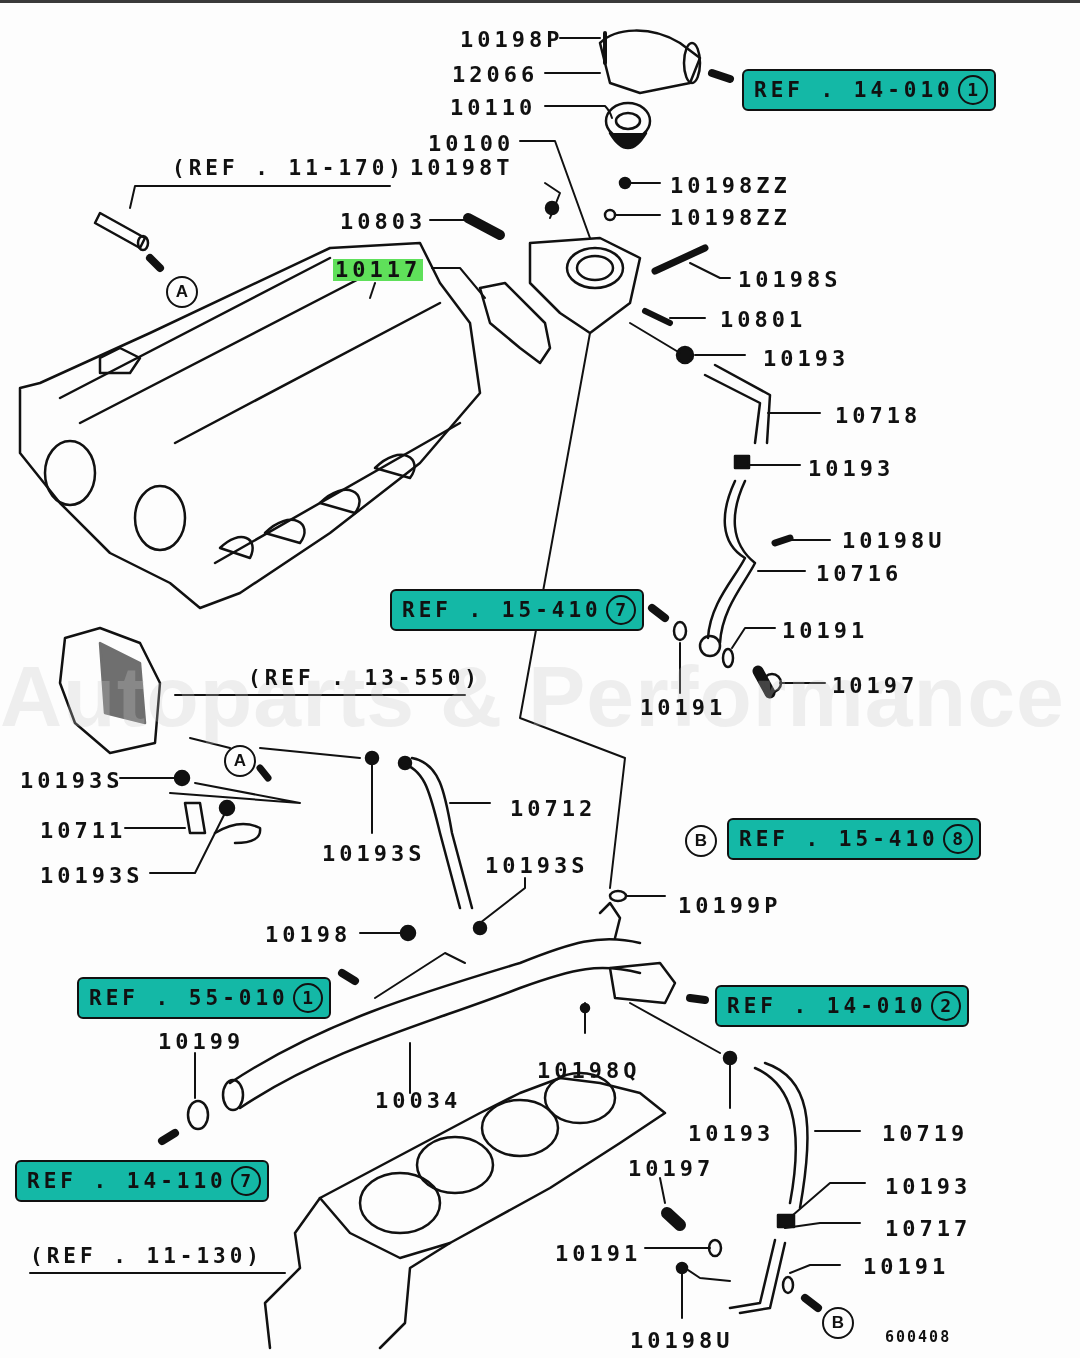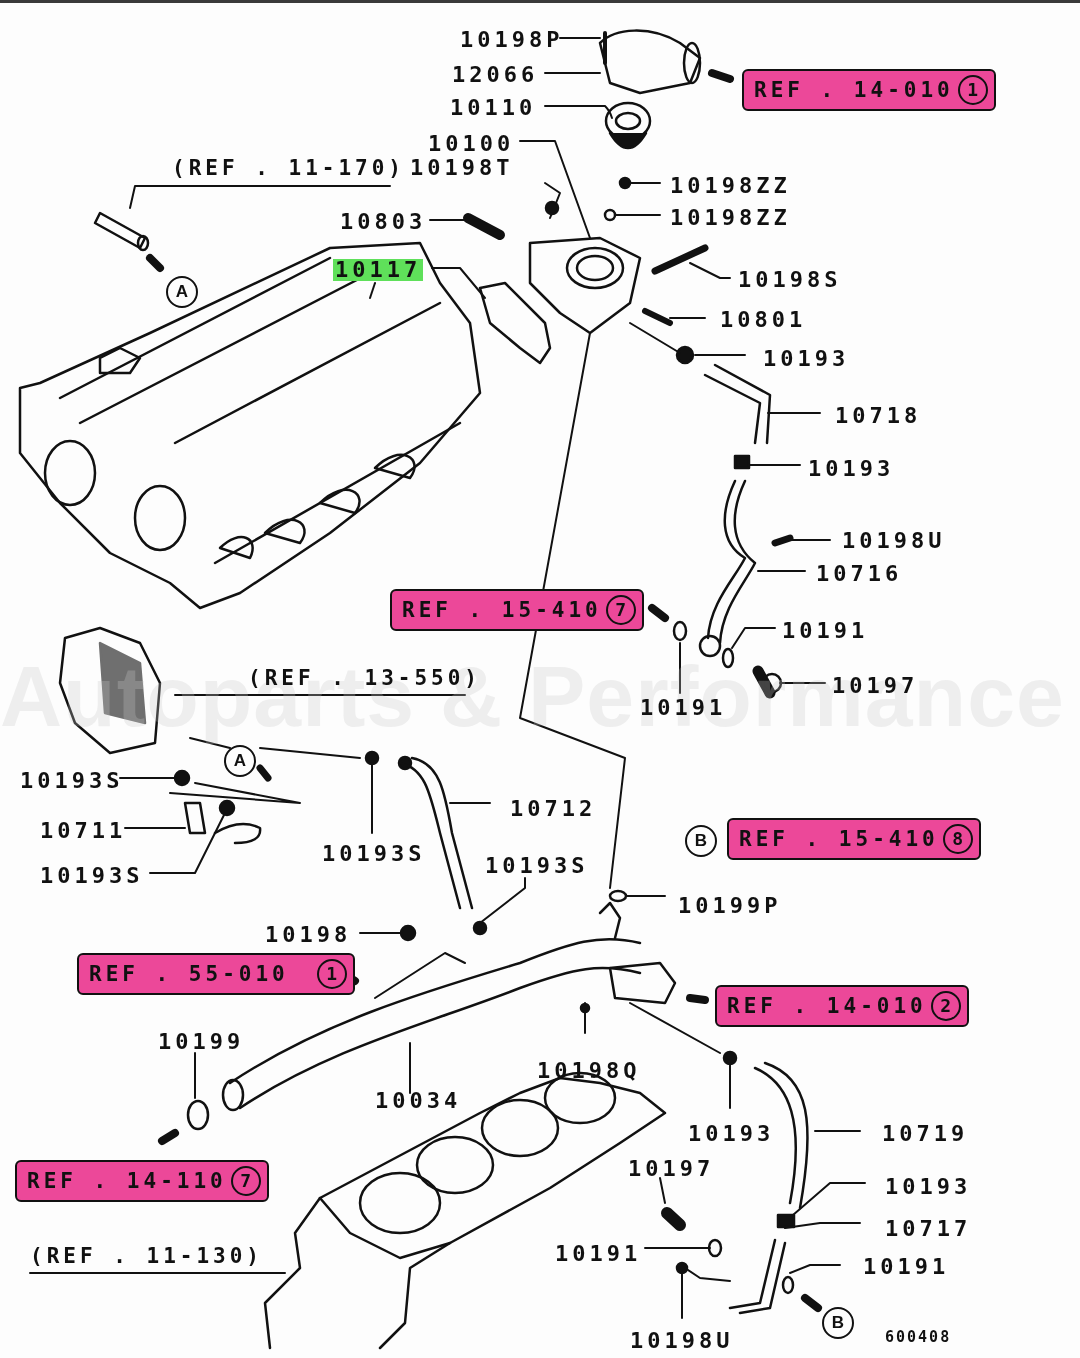--- a/index.html
+++ b/index.html
@@ -1,20 +1,20 @@
 <!DOCTYPE html>
 <html><head>
 <meta charset="utf-8">
 <style>
   html, body { margin:0; padding:0; background:#fdfdfd; }
   #canvas { position:relative; width:1080px; height:1358px; background:#fdfdfd; overflow:hidden; border-top:3px solid #3a3a3a; box-sizing:border-box; }
   #art { position:absolute; left:0; top:0; width:1080px; height:1358px; }
   .lbl { position:absolute; font-family:"DejaVu Sans Mono","Liberation Mono",monospace; font-weight:bold; font-size:22px; letter-spacing:4px; color:#111; white-space:nowrap; line-height:1; }
   .hl { background:#5fe05a; padding:0 2px; }
-  .refbox { position:absolute; border:2.5px solid #111; border-radius:6px; font-family:"DejaVu Sans Mono","Liberation Mono",monospace; font-weight:bold; font-size:21px; letter-spacing:4px; color:#111; padding:4px 6px 4px 10px; display:flex; align-items:center; white-space:nowrap; line-height:1; background:#ec4899; }
+  .refbox { position:absolute; border:2.5px solid #111; border-radius:6px; font-family:"DejaVu Sans Mono","Liberation Mono",monospace; font-weight:bold; font-size:21px; letter-spacing:4px; color:#111; padding:4px 6px 4px 10px; display:flex; align-items:center; white-space:nowrap; line-height:1; background:#14b8a6; }
   .refbox .circ { display:inline-flex; align-items:center; justify-content:center; width:26px; height:26px; border:2.5px solid #111; border-radius:50%; letter-spacing:0; margin-left:4px; font-size:18px; }
   .refplain { position:absolute; font-family:"DejaVu Sans Mono","Liberation Mono",monospace; font-weight:bold; font-size:21px; letter-spacing:4px; color:#111; white-space:nowrap; line-height:1; }
   .marker { position:absolute; width:28px; height:28px; border:2.5px solid #111; border-radius:50%; display:flex; align-items:center; justify-content:center; font-family:"Liberation Sans",sans-serif; font-weight:bold; font-size:17px; color:#111; background:#fdfdfd; }
   .wm1 { position:absolute; left:215px; top:405px; font-family:"Liberation Serif","DejaVu Serif",serif; font-size:255px; color:rgba(232,120,135,0.32); letter-spacing:2px; line-height:1; pointer-events:none; }
   .wm2 { position:absolute; left:0px; top:650px; font-family:"Liberation Sans","DejaVu Sans",sans-serif; font-weight:bold; font-size:86px; color:rgba(200,200,200,0.28); letter-spacing:1px; line-height:1; white-space:nowrap; pointer-events:none; }
   .code { position:absolute; font-family:"DejaVu Sans Mono","Liberation Mono",monospace; font-weight:bold; font-size:15px; letter-spacing:2px; color:#111; }
 </style>
 </head>
 <body>
 
@@ -246,21 +246,21 @@
     <span class="circ">1</span>
   </div>
   <div class="refbox" style="left:390px;top:586px;">
     <span>REF . 15-410</span>
     <span class="circ">7</span>
   </div>
   <div class="refbox" style="left:727px;top:815px;">
     <span>REF . 15-410</span>
     <span class="circ">8</span>
   </div>
-  <div class="refbox" style="left:77px;top:950px;gap:24px;">
+  <div class="refbox" style="left:77px;top:974px;">
     <span>REF . 55-010</span>
     <span class="circ">1</span>
   </div>
   <div class="refbox" style="left:715px;top:982px;">
     <span>REF . 14-010</span>
     <span class="circ">2</span>
   </div>
   <div class="refbox" style="left:15px;top:1157px;">
     <span>REF . 14-110</span>
     <span class="circ">7</span>

